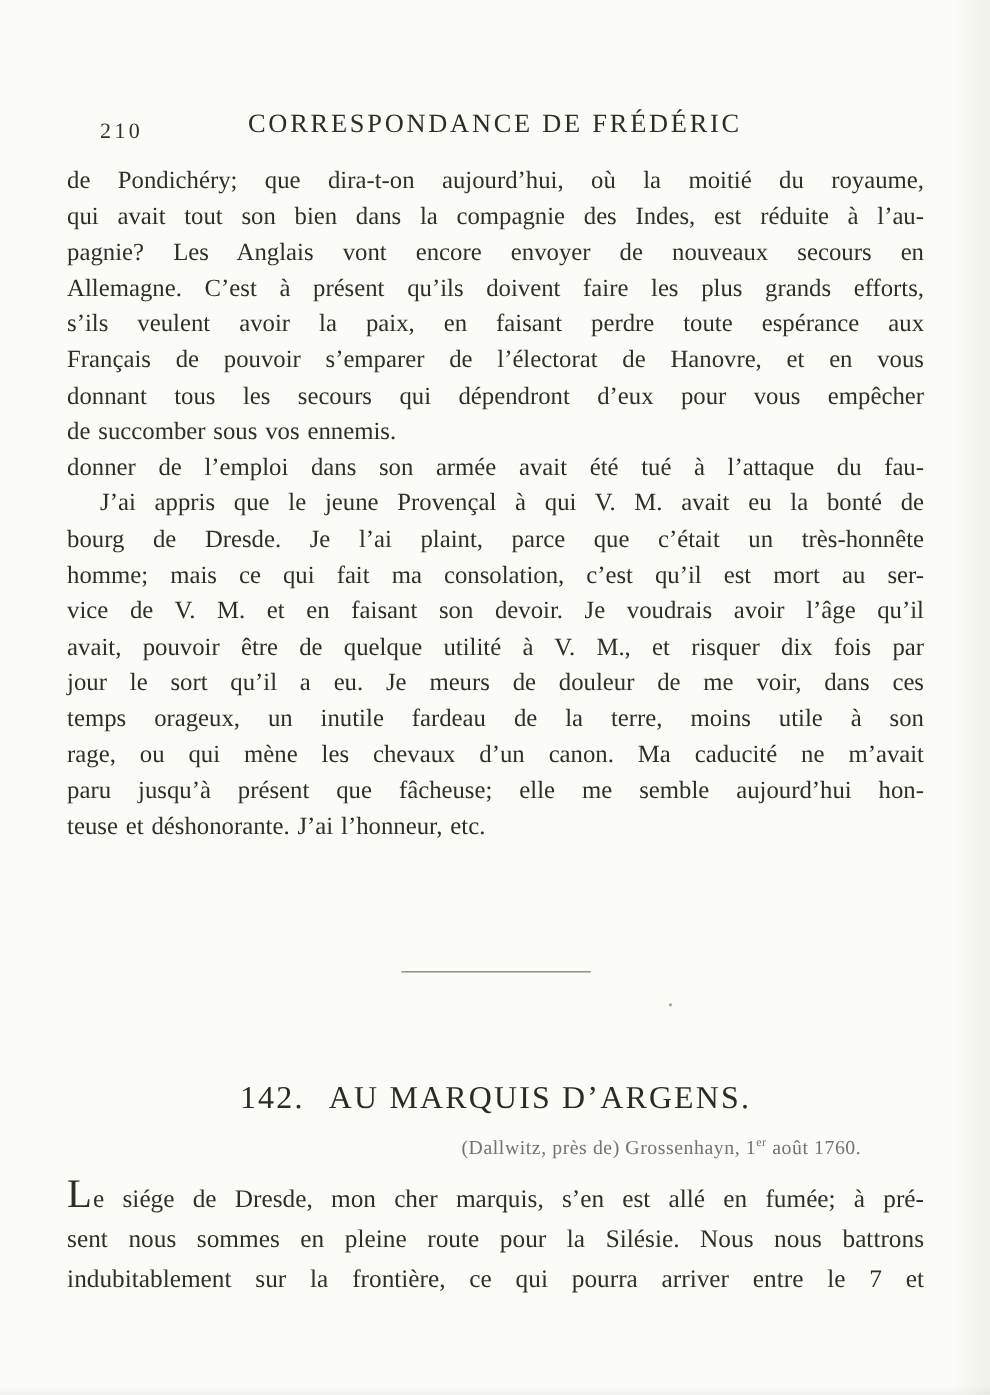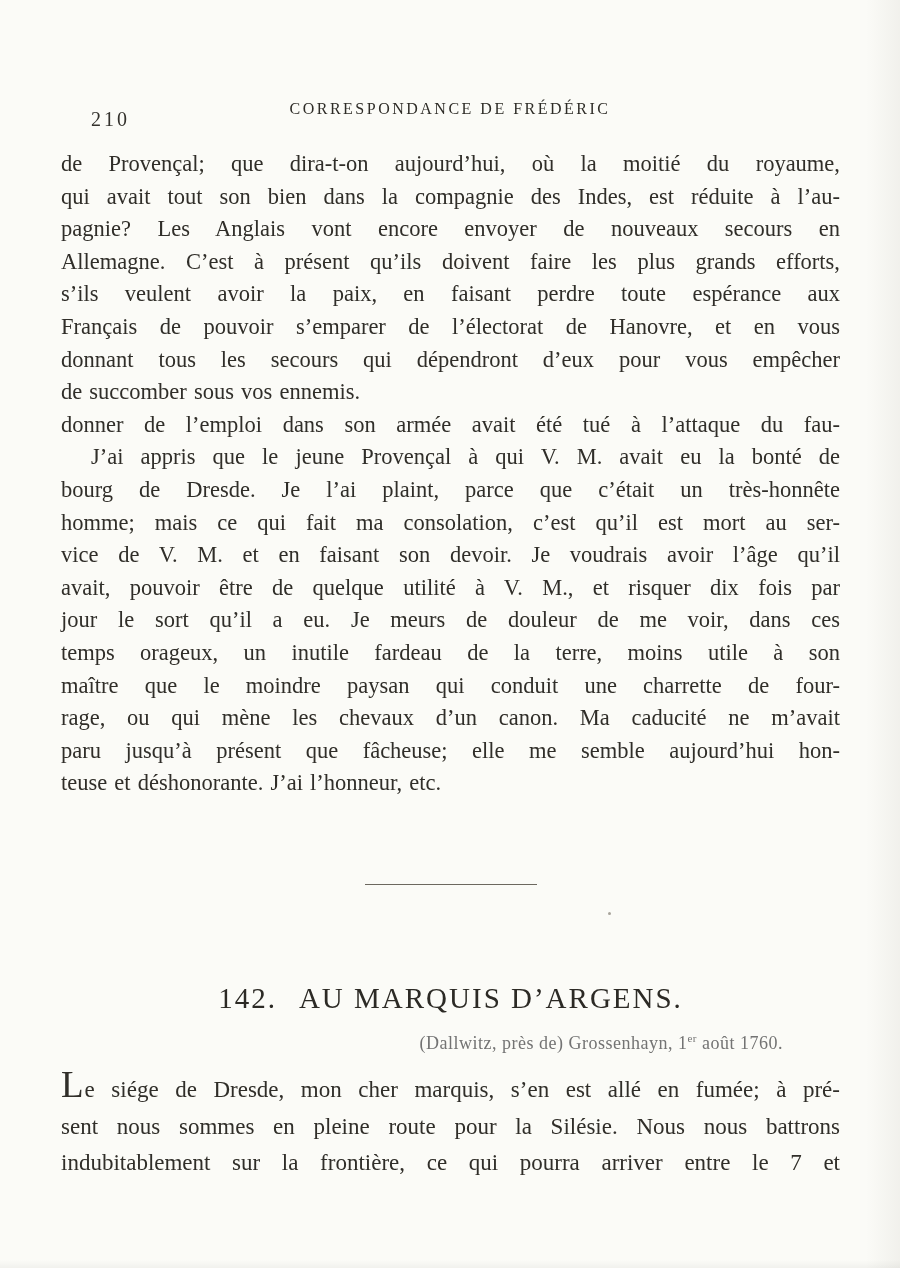--- a/index.html
+++ b/index.html
@@ -30,21 +30,21 @@
 
   .header-row {
     position: absolute; top: 100px; left: 61px; width: 778px; height: 34px;
   }
   .page-number {
     position: absolute; left: 30px; top: 8px;
     font-size: 20px; letter-spacing: 3px; color: #33312c; font-family: Liberation Serif, serif;
   }
   .running-header {
     text-align: center;
-    font-size: 16px; letter-spacing: 2.5px; color: #2e2c27;
+    font-size: 24px; letter-spacing: 2.5px; color: #2e2c27;
     white-space: nowrap;
   }
 
   .body-block {
     position: absolute; left: 61px; top: 148px; width: 779px;
     font-size: 22.5px; line-height: 32.6px; word-spacing: 1.5px;
   }
   .line { text-align: justify; }
   .line.j { text-align-last: justify; }
   .line.indent { text-indent: 30px; }
@@ -87,38 +87,37 @@
 <body>
 
 <div class="page">
 
   <div class="header-row">
     <span class="page-number">210</span>
     <div class="running-header">CORRESPONDANCE DE FRÉDÉRIC</div>
   </div>
 
   <div class="body-block">
-    <div class="line j">de Provençal; que dira-t-on aujourd’hui, où la moitié du royaume,</div>
+    <div class="line j">de Pondichéry; que dira-t-on aujourd’hui, où la moitié du royaume,</div>
     <div class="line j">qui avait tout son bien dans la compagnie des Indes, est réduite à l’au-</div>
     <div class="line j">pagnie? Les Anglais vont encore envoyer de nouveaux secours en</div>
     <div class="line j">Allemagne. C’est à présent qu’ils doivent faire les plus grands efforts,</div>
     <div class="line j">s’ils veulent avoir la paix, en faisant perdre toute espérance aux</div>
     <div class="line j">Français de pouvoir s’emparer de l’électorat de Hanovre, et en vous</div>
     <div class="line j">donnant tous les secours qui dépendront d’eux pour vous empêcher</div>
     <div class="line">de succomber sous vos ennemis.</div>
 
     <div class="line j">donner de l’emploi dans son armée avait été tué à l’attaque du fau-</div>
     <div class="line j indent">J’ai appris que le jeune Provençal à qui V. M. avait eu la bonté de</div>
     <div class="line j">bourg de Dresde. Je l’ai plaint, parce que c’était un très-honnête</div>
     <div class="line j">homme; mais ce qui fait ma consolation, c’est qu’il est mort au ser-</div>
     <div class="line j">vice de V. M. et en faisant son devoir. Je voudrais avoir l’âge qu’il</div>
     <div class="line j">avait, pouvoir être de quelque utilité à V. M., et risquer dix fois par</div>
     <div class="line j">jour le sort qu’il a eu. Je meurs de douleur de me voir, dans ces</div>
     <div class="line j">temps orageux, un inutile fardeau de la terre, moins utile à son</div>
-    <div class="line j">maître que le moindre paysan qui conduit une charrette de four-</div>
     <div class="line j">rage, ou qui mène les chevaux d’un canon. Ma caducité ne m’avait</div>
     <div class="line j">paru jusqu’à présent que fâcheuse; elle me semble aujourd’hui hon-</div>
     <div class="line">teuse et déshonorante. J’ai l’honneur, etc.</div>
   </div>
 
   <div class="divider-zone">
     <span class="rule"></span>
   </div>
   <div class="speck"></div>
 

